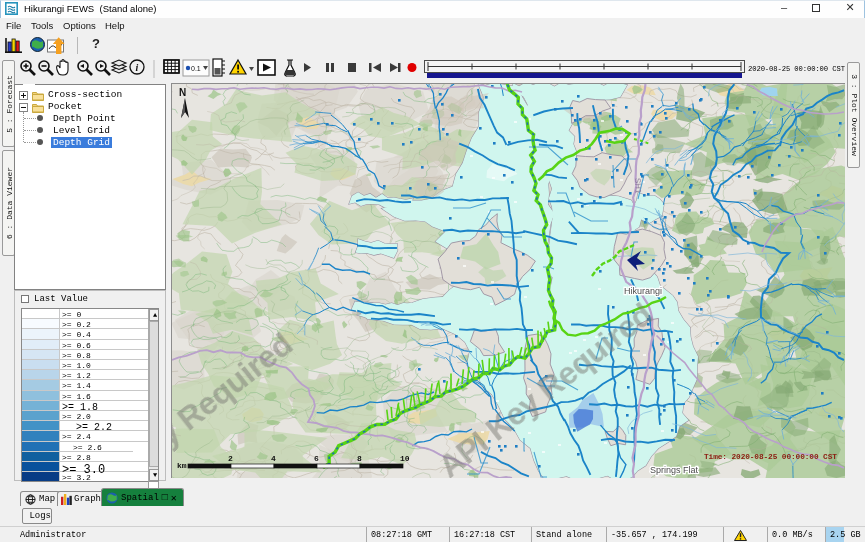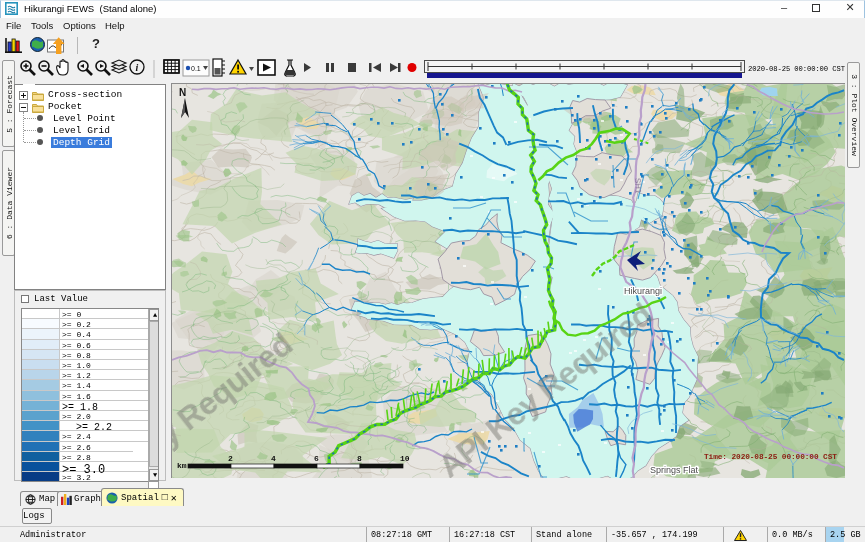--- a/index.html
+++ b/index.html
@@ -32,21 +32,21 @@
 
 #map{left:171px;top:83px;width:674px;height:395px;border:1px solid #8c8c8c;background:#e6e4df}
 
 #tlbox{left:424px;top:60px;width:321px;height:13px;border:1px solid #4a4a4a;background:#f4f4f4}
 #tlbar{left:427px;top:73px;width:315px;height:5px;background:#16168e}
 #tltxt{left:748px;top:65px;font-size:7.2px;color:#000;letter-spacing:-0.1px}
 
 #rrail{left:845px;top:56px;width:19px;height:434px;background:#f0f0f0}
 
 .btab{position:absolute;border:1px solid #8a8a8a;border-bottom:none;border-radius:3px 3px 0 0;background:#f0f0f0;font-family:"Liberation Mono",monospace;font-size:9px;color:#000;display:flex;align-items:center;padding:0 4px;gap:3px}
-#logsbtn{left:22px;top:508px;width:30px;height:16px;border:1px solid #8a8a8a;border-radius:2px;background:#f2f2f2;font-family:"Liberation Mono",monospace;font-size:9px;text-align:left;line-height:15px}
+#logsbtn{left:22px;top:508px;width:30px;height:16px;border:1px solid #8a8a8a;border-radius:2px;background:#f2f2f2;font-family:"Liberation Mono",monospace;font-size:9px;text-align:right;line-height:15px}
 
 #status{left:0px;top:526px;width:865px;height:16px;background:#f0f0f0;border-top:1px solid #d0d0d0;font-family:"Liberation Mono",monospace;font-size:8.5px;color:#000}
 .scell{position:absolute;top:0;height:16px;border-left:1px solid #aaa;padding:3px 0 0 4px;white-space:nowrap;overflow:hidden}
 </style></head>
 <body>
 
 <div class="abs" id="titlebar"></div>
 <svg class="abs" id="title-ico" viewBox="0 0 13 13">
     <rect x="0.8" y="0.8" width="11.4" height="11.4" fill="#ffffff" stroke="#2794bc" stroke-width="1.6"></rect>
     <path d="M3,5 Q4.5,3.5 6.5,5 T10,5" fill="none" stroke="#2080aa" stroke-width="1.1"></path>
@@ -235,21 +235,21 @@
       <line x1="2" y1="4.5" x2="7" y2="4.5" stroke="#111"></line>
     </svg>
 <svg class="abs" style="left:17px;top:17px" width="12" height="11" viewBox="0 0 12 11">
       <path d="M0.5,2.5 h4 l1,1.5 h6 v6.5 h-11 Z" fill="#f3d27a" stroke="#caa93f"></path>
       <path d="M0.5,4.5 h11 v5.5 h-11 Z" fill="#f8e09a" stroke="#caa93f"></path>
     </svg>
 <div class="abs" style="left:33px;top:16px">Pocket</div>
 <div class="abs" style="left:8px;top:27px;width:1px;height:30px;border-left:1px dotted #999"></div>
 <div class="abs" style="left:9px;top:33px;width:12px;height:1px;border-top:1px dotted #999"></div>
 <div class="abs" style="left:22px;top:30px;width:6px;height:6px;border-radius:50%;background:#555"></div>
-<div class="abs" style="left:38px;top:28px">Level Point</div>
+<div class="abs" style="left:38px;top:28px">Depth Point</div>
 <div class="abs" style="left:9px;top:45px;width:12px;height:1px;border-top:1px dotted #999"></div>
 <div class="abs" style="left:22px;top:42px;width:6px;height:6px;border-radius:50%;background:#555"></div>
 <div class="abs" style="left:38px;top:40px">Level Grid</div>
 <div class="abs" style="left:9px;top:57px;width:12px;height:1px;border-top:1px dotted #999"></div>
 <div class="abs" style="left:22px;top:54px;width:6px;height:6px;border-radius:50%;background:#555"></div>
 <div class="abs" style="left:36px;top:52px;background:#3a7cdc;color:#fff;padding:0 2px">Depth Grid</div>
 </div>
 
 <div class="abs" id="legend">
 <div class="abs" style="left:6px;top:4px;width:8px;height:8px;background:#fff;border:1px solid #777"></div>
@@ -275,21 +275,21 @@
 <div class="abs" style="left:37px;top:81.6px;width:89px;height:10.2px;border-bottom:1px solid #c8c8c8;border-left:1px solid #c8c8c8;font-size:8px;padding:1px 0 0 2px">&gt;= 1.6</div>
 <div class="abs" style="left:0;top:91.8px;width:37px;height:10.2px;background:#75b2d6;border-bottom:1px solid #c8c8c8"></div>
 <div class="abs" style="left:37px;top:91.8px;width:89px;height:10.2px;border-bottom:1px solid #c8c8c8;border-left:1px solid #c8c8c8;font-size:10px;padding:1px 0 0 2px">&gt;= 1.8</div>
 <div class="abs" style="left:0;top:102.0px;width:37px;height:10.2px;background:#5ba2cd;border-bottom:1px solid #c8c8c8"></div>
 <div class="abs" style="left:37px;top:102.0px;width:89px;height:10.2px;border-bottom:1px solid #c8c8c8;border-left:1px solid #c8c8c8;font-size:8px;padding:1px 0 0 2px">&gt;= 2.0</div>
 <div class="abs" style="left:0;top:112.2px;width:37px;height:10.2px;background:#4292c6;border-bottom:1px solid #c8c8c8"></div>
 <div class="abs" style="left:37px;top:112.2px;width:89px;height:10.2px;border-bottom:1px solid #c8c8c8;border-left:1px solid #c8c8c8;font-size:10px;padding:1px 0 0 16px">&gt;= 2.2</div>
 <div class="abs" style="left:0;top:122.4px;width:37px;height:10.2px;background:#3181bd;border-bottom:1px solid #c8c8c8"></div>
 <div class="abs" style="left:37px;top:122.4px;width:89px;height:10.2px;border-bottom:1px solid #c8c8c8;border-left:1px solid #c8c8c8;font-size:8px;padding:1px 0 0 2px">&gt;= 2.4</div>
 <div class="abs" style="left:0;top:132.6px;width:37px;height:10.2px;background:#2171b5;border-bottom:1px solid #c8c8c8"></div>
-<div class="abs" style="left:37px;top:132.6px;width:74px;height:10.2px;border-bottom:1px solid #c8c8c8;border-left:1px solid #c8c8c8;font-size:8px;padding:1px 0 0 2px">&gt;= 2.6</div>
+<div class="abs" style="left:37px;top:132.6px;width:74px;height:10.2px;border-bottom:1px solid #c8c8c8;border-left:1px solid #c8c8c8;font-size:8px;padding:1px 0 0 13px">&gt;= 2.6</div>
 <div class="abs" style="left:0;top:142.8px;width:37px;height:10.2px;background:#11609f;border-bottom:1px solid #c8c8c8"></div>
 <div class="abs" style="left:37px;top:142.8px;width:93px;height:10.2px;border-bottom:1px solid #c8c8c8;border-left:1px solid #c8c8c8;font-size:8px;padding:1px 0 0 2px">&gt;= 2.8</div>
 <div class="abs" style="left:0;top:153.0px;width:37px;height:10.2px;background:#08519c;border-bottom:1px solid #c8c8c8"></div>
 <div class="abs" style="left:37px;top:153.0px;width:89px;height:10.2px;border-bottom:1px solid #c8c8c8;border-left:1px solid #c8c8c8;font-size:12px;padding:1px 0 0 2px">&gt;= 3.0</div>
 <div class="abs" style="left:0;top:163.2px;width:37px;height:10.2px;background:#083c85;border-bottom:1px solid #c8c8c8"></div>
 <div class="abs" style="left:37px;top:163.2px;width:89px;height:10.2px;border-bottom:1px solid #c8c8c8;border-left:1px solid #c8c8c8;font-size:8px;padding:1px 0 0 2px">&gt;= 3.2</div>
 <div class="abs" style="left:126px;top:0;width:12px;height:174px;background:#e8e8e8;border-left:1px solid #aaa">
         <div class="abs" style="left:0;top:0;width:12px;height:12px;background:#f2f2f2;border:1px solid #999;font-size:7px;text-align:center;line-height:11px">▲</div>
         <div class="abs" style="left:0;top:12px;width:12px;height:146px;background:#dcdcdc;border:1px solid #aaa"></div>
         <div class="abs" style="left:0;top:160px;width:12px;height:12px;background:#f2f2f2;border:1px solid #999;font-size:7px;text-align:center;line-height:11px">▼</div>
@@ -1836,21 +1836,21 @@
   </div>
 <div class="btab" style="left:57px;top:491px;height:15px;padding:0 3px;gap:2px">
 <svg width="11" height="11" viewBox="0 0 12 12">
       <rect x="0" y="3" width="2.6" height="9" fill="#d02020"></rect>
       <rect x="3.2" y="0" width="2.6" height="12" fill="#f0b020"></rect>
       <rect x="6.4" y="4" width="2.6" height="8" fill="#2040c0"></rect>
       <rect x="9.2" y="2" width="2.6" height="10" fill="#222"></rect>
     </svg>
 <span>Graph</span>
   </div>
-<div class="btab" style="left:101px;top:488px;height:18px;background:#fef9c3;padding-right:6px">
+<div class="btab" style="left:101px;top:488px;height:18px;background:#15803d;padding-right:6px">
 <svg width="12" height="12" viewBox="0 0 14 14">
       <circle cx="7" cy="7" r="6.5" fill="#1b5fae"></circle>
       <path d="M2,4 Q5,1.5 8,3.5 Q11,5.5 12.5,3.5 L12.5,9 Q8,12.5 4.5,10.5 Q2.8,8.7 1.5,9.5 Z" fill="#3fae49"></path>
     </svg>
 <span>Spatial</span>
     <span style="font-size:10px">□</span>
     <span style="font-weight:bold;font-size:10px">✕</span>
   </div>
 <div class="abs" id="logsbtn">Logs</div>
 

